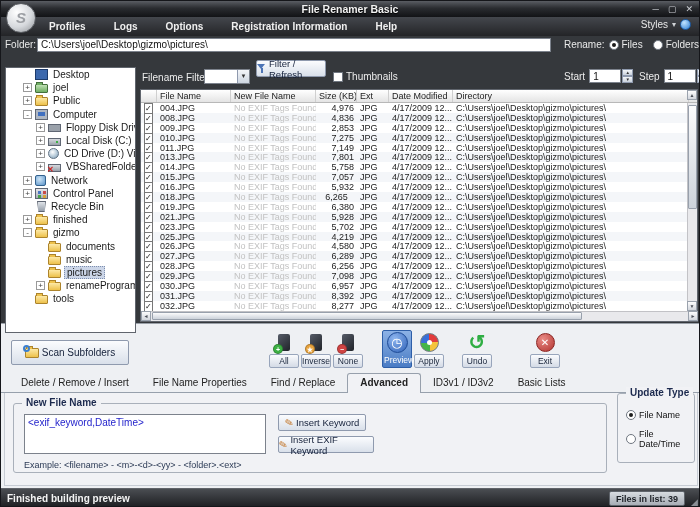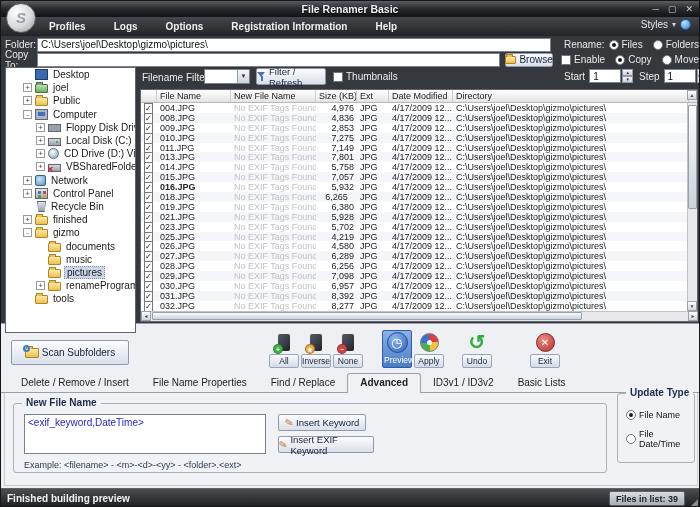--- a/index.html
+++ b/index.html
@@ -62,21 +62,21 @@
   .mini-folder::before { content:""; position:absolute; left:0; top:-3px; width:5px; height:2px;
     background:#edc14b; border:1px solid #ad842c; border-bottom:none; }
 
   
   .filter-label { position:absolute; left:141px; top:71px; color:#ececec; }
   .combo { position:absolute; left:203px; top:68px; width:46px; height:15px; background:#fff;
     border:1px solid #7c828c; }
   .combo .drop { position:absolute; right:0; top:0; width:12px; height:13px;
     background:linear-gradient(#f4f6f9,#cdd5e0); border-left:1px solid #8f9aae; text-align:center;
     font-size:6px; line-height:13px; color:#333; }
-  .filter-btn { position:absolute; left:255px; top:67px; width:70px; height:17px; font-size:9.5px; }
+  .filter-btn { position:absolute; left:255px; top:59px; width:70px; height:17px; font-size:9.5px; }
   .funnel { width:9px; height:9px; position:relative; flex:none; }
   .funnel::before { content:""; position:absolute; left:0; top:0; border-left:4px solid transparent;
     border-right:4px solid transparent; border-top:5px solid #4d74b5; }
   .funnel::after { content:""; position:absolute; left:3.5px; top:4px; width:2px; height:5px; background:#4d74b5; }
   .thumbs-cb { position:absolute; left:332px; top:70px; color:#ececec; }
   .spin-group { position:absolute; top:68px; display:flex; align-items:center; color:#ececec; }
   .start-group { left:563px; }
   .step-group { left:638px; }
   .spin-group .tbox { width:32px; margin-left:4px; }
   .spinner { display:flex; flex-direction:column; margin-left:1px; }
@@ -234,42 +234,20 @@
           <span class="rdot"></span>
           <span>Files</span>
         </div>
         <div class="radio">
           <span class="rdot"></span>
           <span>Folders</span>
         </div>
       </div>
   </div>
 
-  <div class="frow row-copy">
-    <span class="flabel">Copy To:</span>
-    <input class="tbox copy-input" value="" style="">
-    <div class="btn browse-btn">
-      <span class="mini-folder"></span>
-      <span>Browse</span>
-    </div>
-    <div class="checkbox enable-cb">
-      <span class="cbox"></span>
-      <span>Enable</span>
-    </div>
-    <div class="radio-group copy-radios" id="copy-radios">
-        <div class="radio sel">
-          <span class="rdot"></span>
-          <span>Copy</span>
-        </div>
-        <div class="radio">
-          <span class="rdot"></span>
-          <span>Move</span>
-        </div>
-      </div>
-  </div>
 
   <span class="filter-label">Filename Filter:</span>
   <div class="combo">
     <span class="drop">▼</span>
   </div>
   <div class="btn filter-btn">
     <span class="funnel"></span>
     <span>Filter / Refresh</span>
   </div>
   <div class="checkbox thumbs-cb">
@@ -464,21 +442,21 @@
           <div class="td" style="width: 16px; padding: 0px;"><span class="cb">✓</span></div>
           <div class="td" style="width: 74px;">015.JPG</div>
           <div class="td gray" style="width: 85px;">No EXIF Tags Found</div>
           <div class="td num" style="width: 41px;">7,057</div>
           <div class="td" style="width: 32px;">JPG</div>
           <div class="td" style="width: 64px;">4/17/2009 12...</div>
           <div class="td" style="width: 236px;">C:\Users\joel\Desktop\gizmo\pictures\</div>
         </div>
         <div class="tr">
           <div class="td" style="width: 16px; padding: 0px;"><span class="cb">✓</span></div>
-          <div class="td" style="width: 74px; font-weight: bold;">016.JPG</div>
+          <div class="td" style="width: 74px;">016.JPG</div>
           <div class="td gray" style="width: 85px;">No EXIF Tags Found</div>
           <div class="td num" style="width: 41px;">5,932</div>
           <div class="td" style="width: 32px;">JPG</div>
           <div class="td" style="width: 64px;">4/17/2009 12...</div>
           <div class="td" style="width: 236px;">C:\Users\joel\Desktop\gizmo\pictures\</div>
         </div>
         <div class="tr">
           <div class="td" style="width: 16px; padding: 0px;"><span class="cb">✓</span></div>
           <div class="td" style="width: 74px;">018.JPG</div>
           <div class="td gray" style="width: 85px;">No EXIF Tags Found</div>

